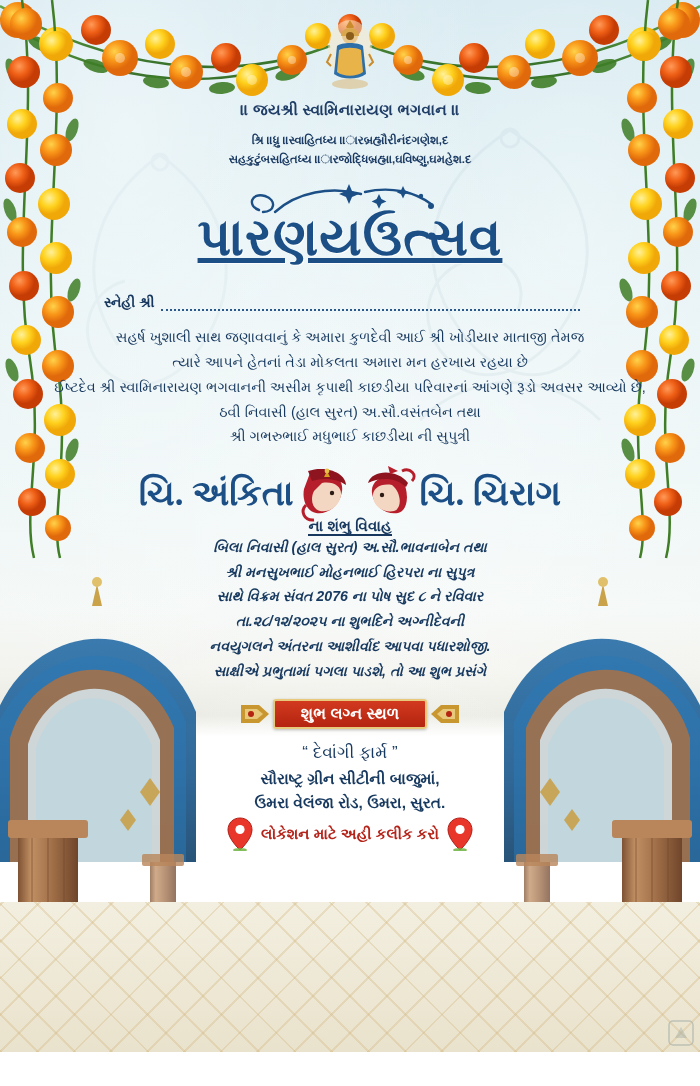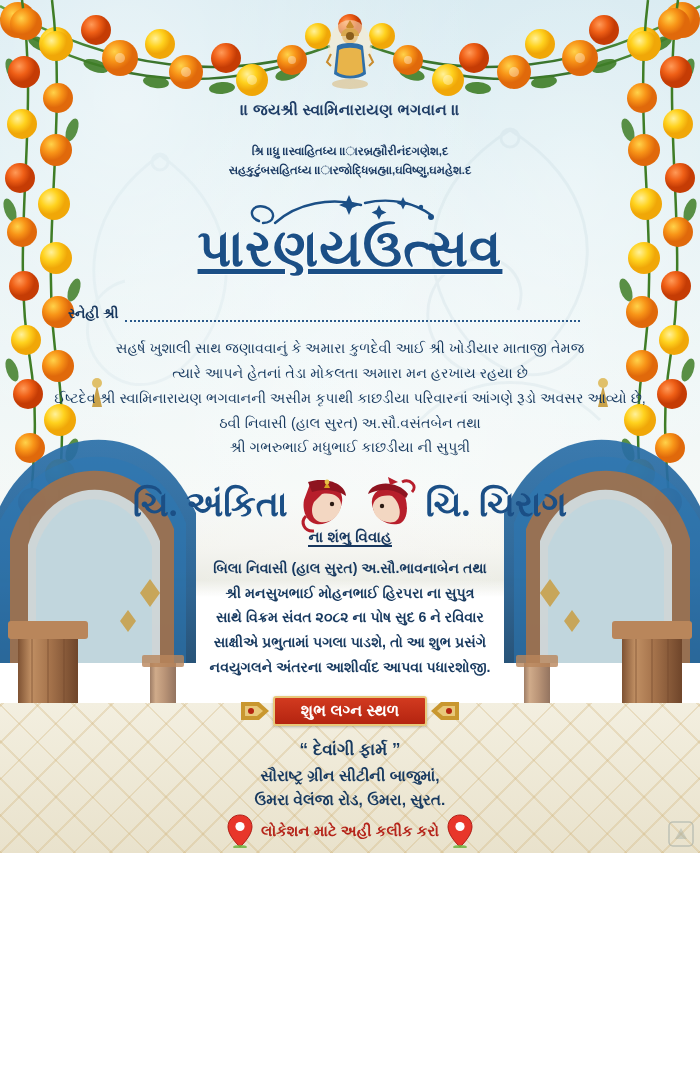--- a/index.html
+++ b/index.html
@@ -6,21 +6,21 @@
   html, body {
     margin: 0; padding: 0;
     background: #ffffff;
   }
   body {
     font-family: "Liberation Sans", sans-serif;
   }
   .card {
     position: relative;
     width: 700px;
-    height: 853px;
+    height: 1052px;
     overflow: hidden;
     background:
       linear-gradient(180deg, #cfe6ee 0%, #d9ecf1 18%, #e6f2f4 34%, #eef6f6 48%, #f4f8f6 58%, #f3f3ee 64%, #e9eae2 68%, #ffffff 70%);
   }
 
   
   .paper-tex {
     position: absolute; inset: 0;
     background:
       radial-gradient(ellipse at 18% 12%, rgba(255,255,255,.55) 0%, rgba(255,255,255,0) 45%),
@@ -66,21 +66,21 @@
 
   .jay-line {
     margin-top: 101px;
     font-family: "Liberation Sans", sans-serif;
     font-size: 15.5px;
     font-weight: bold;
     color: #1f3d66;
     letter-spacing: .2px;
   }
   .sanskrit {
-    margin-top: 22px;
+    margin-top: 11px;
     font-size: 11.6px;
     font-weight: bold;
     color: #1b3a63;
     line-height: 1.65;
     padding: 0 44px;
     letter-spacing: -0.1px;
   }
 
   
   .title-wrap {
@@ -98,21 +98,21 @@
     font-size: 52px;
     font-weight: bold;
     color: #1b4f86;
     letter-spacing: 1px;
     text-shadow: 1px 1px 0 rgba(255,255,255,.8);
     text-decoration: underline;
   }
 
   .snehi-row {
     margin-top: 4px;
-    padding: 0 120px 0 68px;
+    padding: 0 120px 0 104px;
     display: flex;
     align-items: flex-end;
     gap: 6px;
     color: #17375e;
     font-size: 14px;
     font-weight: bold;
   }
   .snehi-dots {
     flex: 1;
     border-bottom: 2px dotted #2a5a8c;
@@ -128,21 +128,20 @@
     line-height: 1.72;
   }
   .body-para .ln { display: block; }
 
   
   .names-row {
     margin-top: 16px;
     display: flex;
     align-items: center;
     justify-content: center;
-    gap: 6px;
     padding: 0 34px;
   }
   .name {
     font-family: "Liberation Serif", serif;
     font-size: 35px;
     font-weight: bold;
     color: #1b4f86;
     white-space: nowrap;
   }
   .couple-icon {
@@ -150,26 +149,26 @@
   }
   .shambhu {
     margin-top: -6px;
     font-size: 15px;
     font-weight: bold;
     color: #17375e;
   }
   .shambhu u { text-decoration: none; border-bottom: 2px solid #17375e; }
 
   .body-para2 {
-    margin-top: 10px;
     padding: 0 64px;
     font-size: 14.2px;
     font-weight: bold;
     color: #17395f;
     line-height: 1.74;
+    font-style: italic;
   }
   .body-para2 .ln { display: block; }
 
   
   .ribbon-wrap {
     margin-top: 14px;
     display: flex; align-items: center; justify-content: center;
     height: 34px;
   }
   .ribbon {
@@ -183,21 +182,21 @@
     font-weight: bold;
     box-shadow: 0 1px 3px rgba(0,0,0,.25);
   }
   .ribbon-cap {
     width: 34px; height: 26px; position: relative;
   }
 
   .venue-name {
     margin-top: 12px;
     font-size: 17px;
-    font-weight: bold;
+    font-weight: normal;
     color: #17395f;
   }
   .venue-addr {
     margin-top: 4px;
     font-size: 15.5px;
     font-weight: bold;
     color: #17395f;
     line-height: 1.55;
   }
   .loc-row {
@@ -569,23 +568,24 @@
       <div class="name">ચિ. ચિરાગ</div>
     </div>
 
     <div class="shambhu">
       <u>ના શંભુ વિવાહ</u>
     </div>
 
     <div class="body-para2">
       <span class="ln">બિલા નિવાસી (હાલ સુરત) અ.સૌ.ભાવનાબેન તથા</span>
       <span class="ln">શ્રી મનસુખભાઈ મોહનભાઈ હિરપરા ના સુપુત્ર</span>
-      <span class="ln">સાથે વિક્રમ સંવત ૨૦૮૨ ના પોષ સુદ 6 ને રવિવાર</span>
+      <span class="ln">સાથે વિક્રમ સંવત 2076 ના પોષ સુદ ૮ ને રવિવાર</span>
+      <span class="ln">તા.૨૮/૧૨/૨૦૨૫ ના શુભદિને અગ્નીદેવની</span>
+      <span class="ln">નવયુગલને અંતરના આશીર્વાદ આપવા પધારશોજી.</span>
       <span class="ln">સાક્ષીએ પ્રભુતામાં પગલા પાડશે, તો આ શુભ પ્રસંગે</span>
-      <span class="ln">નવયુગલને અંતરના આશીર્વાદ આપવા પધારશોજી.</span>
     </div>
 
     <div class="ribbon-wrap">
       <svg class="ribbon-cap" viewBox="0 0 34 26">
         <path d="M2 4 L20 4 L30 13 L20 22 L2 22 Z" fill="#c9972f"></path>
         <path d="M6 8 L18 8 L24 13 L18 18 L6 18 Z" fill="#e8c87a"></path>
         <circle cx="12" cy="13" r="3" fill="#b42410"></circle>
       </svg>
       <div class="ribbon">શુભ લગ્ન સ્થળ</div>
       <svg class="ribbon-cap" viewBox="0 0 34 26">

